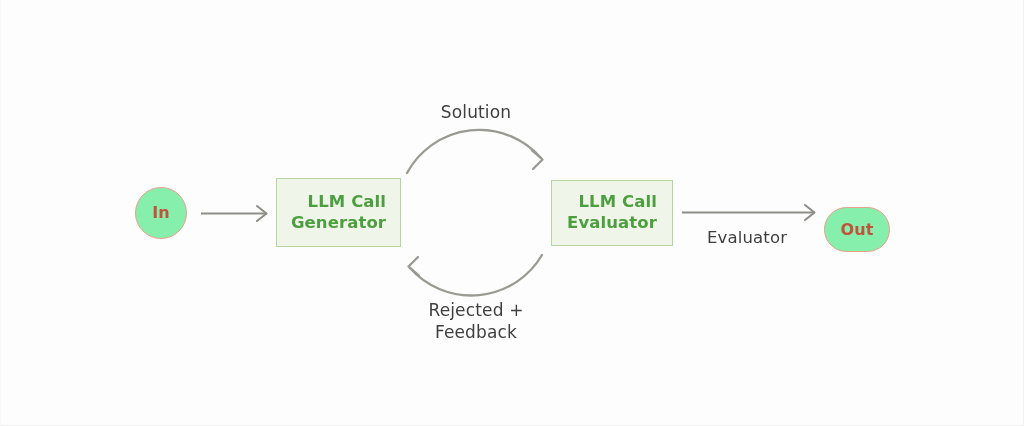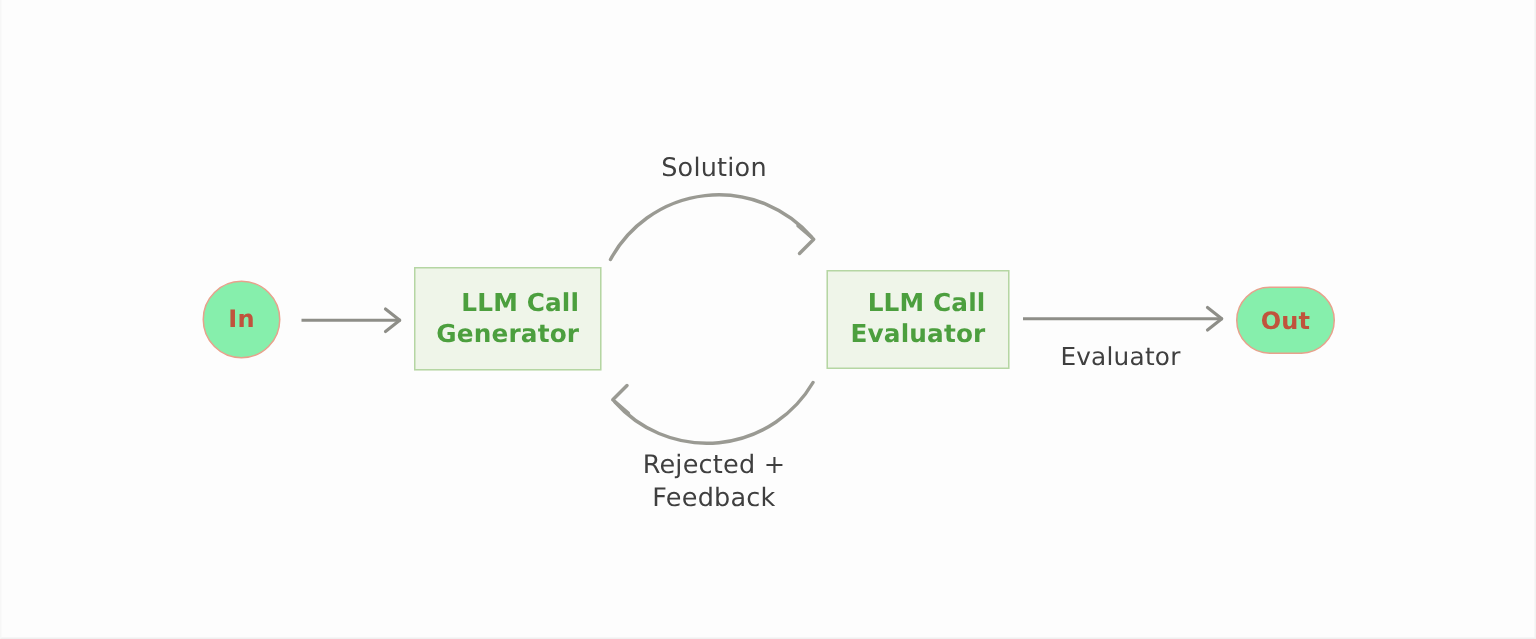--- a/index.html
+++ b/index.html
@@ -55,21 +55,21 @@
 
   #node-in {
     left: 134px;
     top: 187px;
     width: 52px;
     height: 52px;
     border-radius: 50%;
   }
   #node-out {
     left: 823px;
-    top: 191px;
+    top: 207px;
     width: 66px;
     height: 45px;
     border-radius: 23px;
   }
 
   
   .process-node {
     position: absolute;
     display: flex;
     align-items: center;

